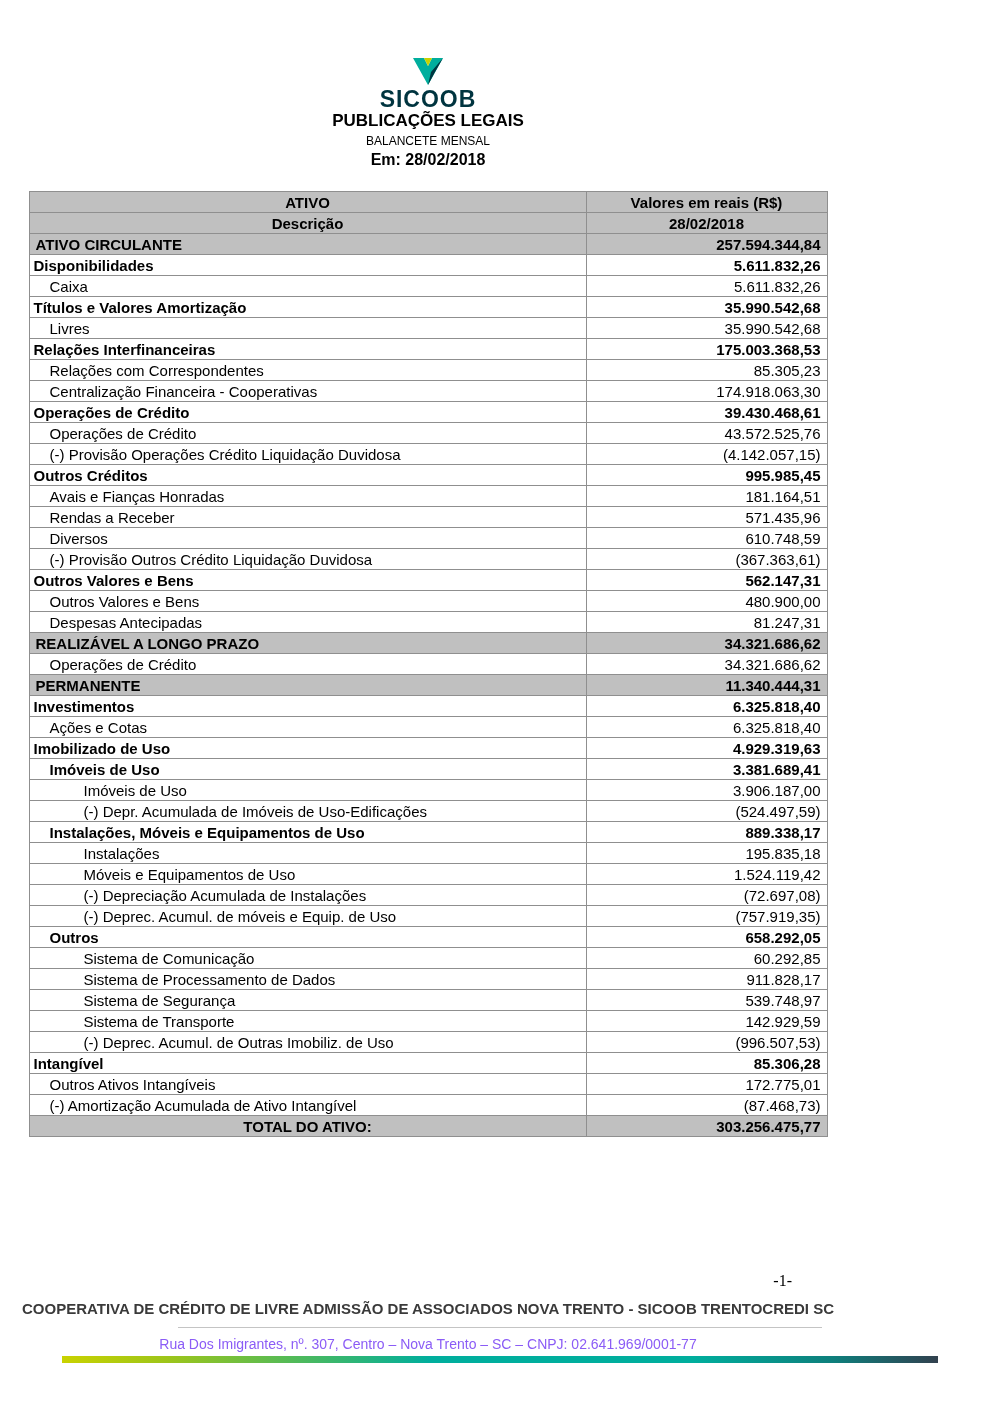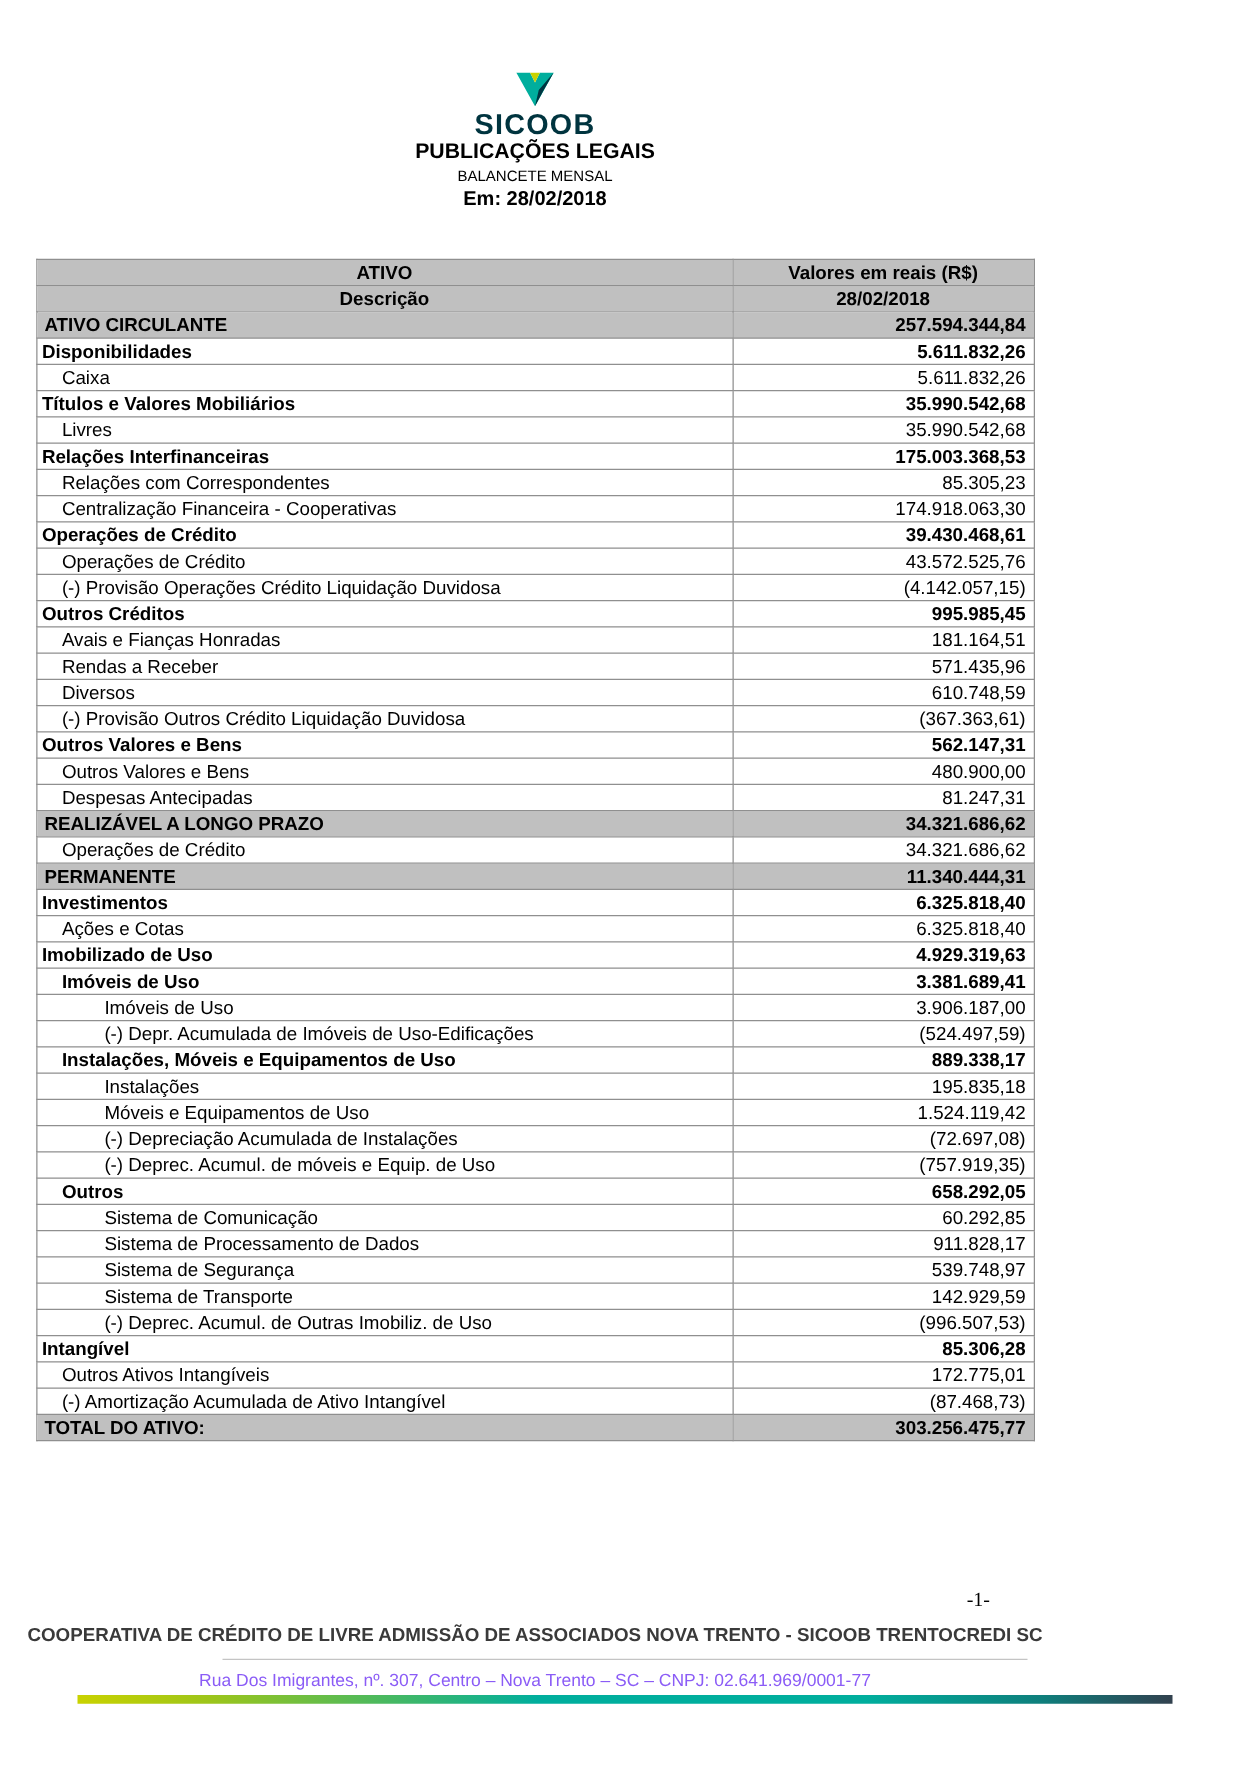--- a/index.html
+++ b/index.html
@@ -20,35 +20,35 @@
   }
 
   
   .doc-header { text-align:center; }
   .doc-title { font-weight:bold; font-size:17px; }
   .doc-subtitle { font-size:12px; margin-top:3px; }
   .doc-date { font-weight:bold; font-size:16px; margin-top:3px; }
 
   
   table.balance {
-    border-collapse:collapse; margin:38px auto 0 auto;
+    border-collapse:collapse; margin:22px auto 0 auto;
     width:798px; table-layout:fixed;
   }
   col.c-desc { width:557px; }
   col.c-val  { width:241px; }
   td, th {
     border:1px solid #8f8f8f; font-size:15px;
     height:21px; padding:1px 6px; overflow:hidden; white-space:nowrap;
   }
   thead th { background:#c0c0c0; font-weight:bold; text-align:center; }
   td.val { text-align:right; }
   tr.r-section td { background:#c0c0c0; font-weight:bold; }
   tr.r-group td { font-weight:bold; }
   tr.r-total td { background:#c0c0c0; font-weight:bold; }
-  tr.r-total td.desc { text-align:left; }
+  tr.r-total td.desc { text-align:center; }
   td.ind-0 { padding-left:6px; }
   td.ind-1 { padding-left:4px; }
   td.ind-2 { padding-left:20px; }
   td.ind-3 { padding-left:54px; }
 
   
   .page-number {
     position:absolute; right:64px; top:1272px;
     font-family:"Liberation Serif", serif; font-size:16px; color:#000;
   }
@@ -113,21 +113,21 @@
         </tr>
         <tr class="r-group">
           <td class="desc ind-1">Disponibilidades</td>
           <td class="val">5.611.832,26</td>
         </tr>
         <tr class="r-item">
           <td class="desc ind-2">Caixa</td>
           <td class="val">5.611.832,26</td>
         </tr>
         <tr class="r-group">
-          <td class="desc ind-1">Títulos e Valores Mobiliários</td>
+          <td class="desc ind-1">Títulos e Valores Amortização</td>
           <td class="val">35.990.542,68</td>
         </tr>
         <tr class="r-item">
           <td class="desc ind-2">Livres</td>
           <td class="val">35.990.542,68</td>
         </tr>
         <tr class="r-group">
           <td class="desc ind-1">Relações Interfinanceiras</td>
           <td class="val">175.003.368,53</td>
         </tr>

